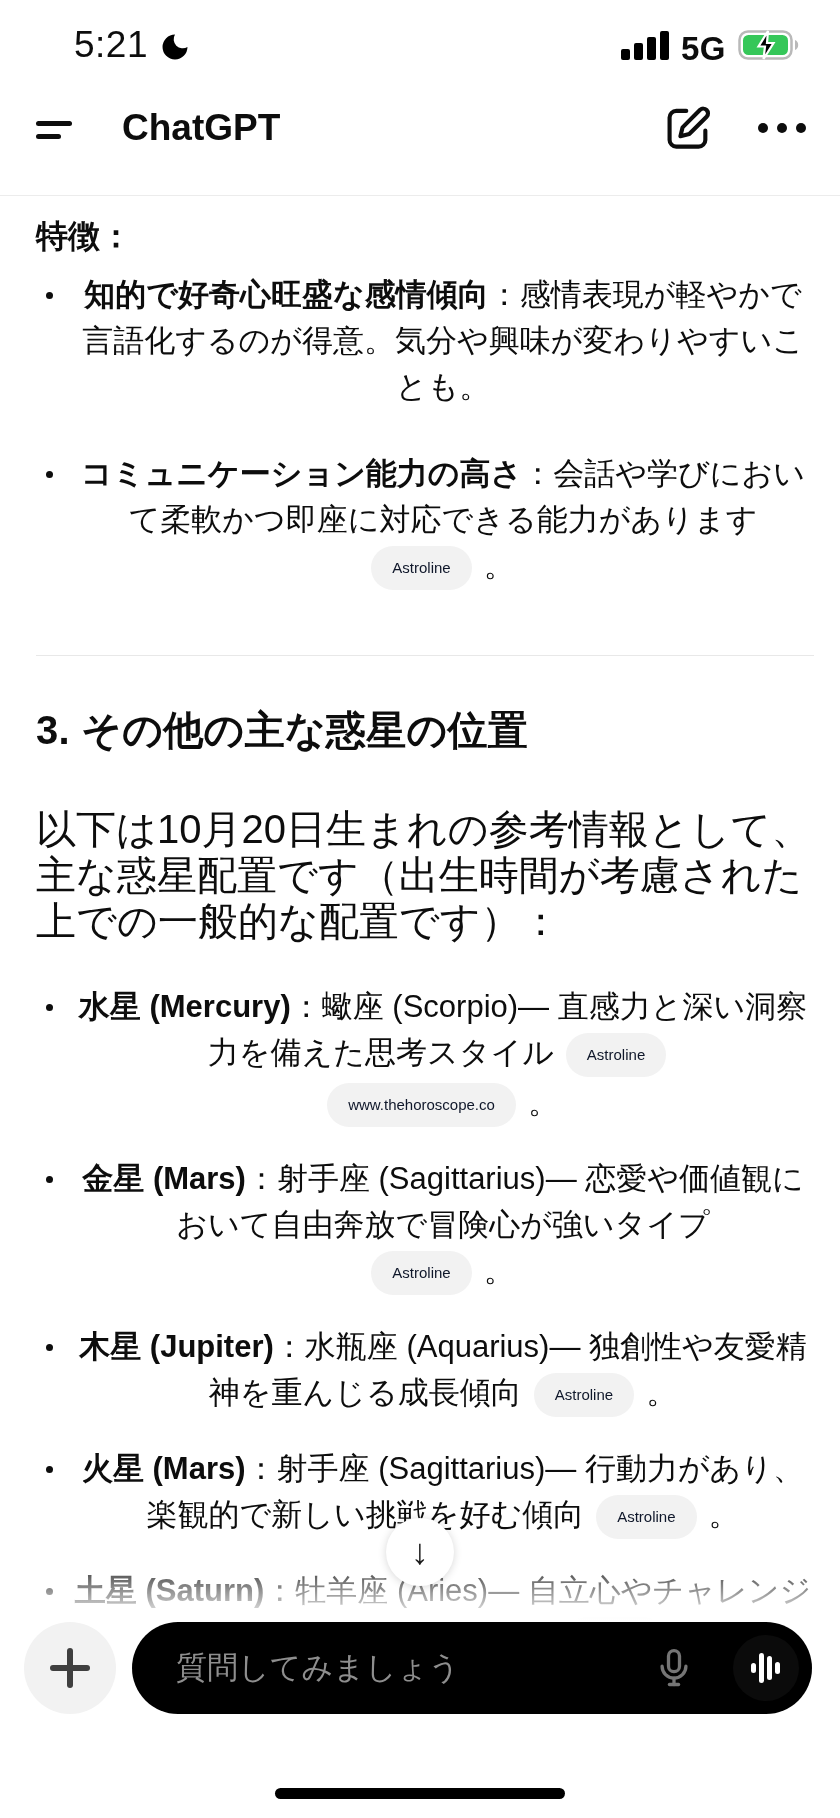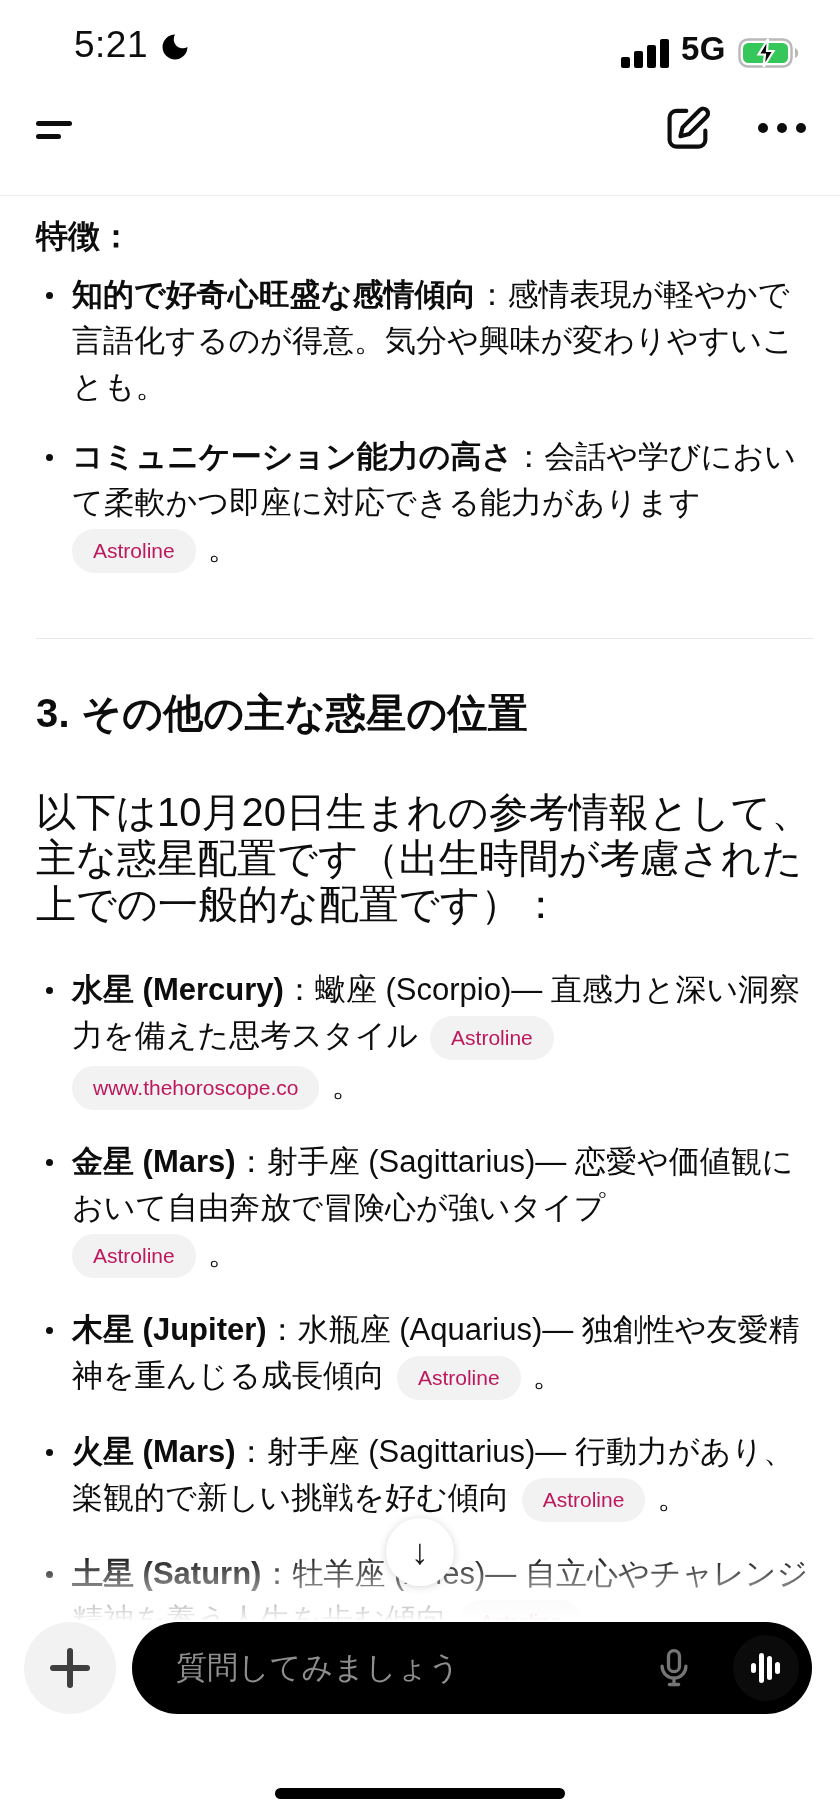--- a/index.html
+++ b/index.html
@@ -5,54 +5,54 @@
   html,body{margin:0;padding:0;background:#fff;}
   body{width:840px;height:1818px;overflow:hidden;
        font-family:"Liberation Sans","DejaVu Sans",sans-serif;color:#0d0d0d;
        -webkit-font-smoothing:antialiased;}
   .screen{position:relative;width:840px;height:1818px;background:#fff;overflow:hidden;}
 
   
   .status-bar{position:absolute;top:0;left:0;right:0;height:92px;}
   .sb-time{position:absolute;left:74px;top:24px;font-size:37px;font-weight:400;letter-spacing:.5px;}
   .sb-moon{position:absolute;left:158px;top:30px;width:34px;height:34px;}
-  .sb-right{position:absolute;right:40px;top:30px;display:flex;align-items:flex-end;gap:12px;}
+  .sb-right{position:absolute;right:40px;top:30px;display:flex;align-items:flex-start;gap:12px;}
   .sb-signal{display:flex;align-items:flex-end;gap:4px;height:30px;}
   .sb-signal i{display:block;width:9px;border-radius:2px;background:#000;}
   .sb-5g{font-size:33px;font-weight:600;letter-spacing:.5px;}
 
   
   .header{position:absolute;top:96px;left:0;right:0;height:66px;background:#fff;}
   .menu-btn{position:absolute;left:30px;top:12px;width:56px;height:44px;display:flex;
             flex-direction:column;justify-content:center;gap:8px;padding-left:6px;box-sizing:border-box;}
   .menu-btn i{display:block;height:5px;border-radius:3px;background:#0d0d0d;}
   .menu-btn i.l1{width:36px;} .menu-btn i.l2{width:25px;}
   .app-title{position:absolute;left:122px;top:8px;font-size:37px;font-weight:600;line-height:48px;}
   .compose-btn{position:absolute;right:126px;top:6px;width:52px;height:52px;color:#0d0d0d;}
   .overflow-btn{position:absolute;right:34px;top:18px;display:flex;gap:9px;align-items:center;height:28px;}
   .overflow-btn i{width:10px;height:10px;border-radius:50%;background:#0d0d0d;display:block;}
   .header-divider{position:absolute;top:195px;left:0;right:0;border-top:1px solid #ececec;}
 
   
   .content{position:absolute;top:196px;left:0;right:0;bottom:0;padding:0 26px 0 36px;overflow:hidden;}
   .features-heading{margin:18px 0 0;font-size:32px;line-height:44px;font-weight:700;}
   ul.blist{margin:14px 0 0;padding:0;list-style:none;}
-  ul.blist li{position:relative;padding-left:36px;font-size:31px;line-height:46px;}
-  ul.blist li + li{margin-top:24px;}
+  ul.blist li{position:relative;padding-left:36px;font-size:31px;line-height:46px;text-align:center;}
+  ul.blist li + li{margin-top:41px;}
   ul.blist li::before{content:"";position:absolute;left:10px;top:20px;width:7px;height:7px;
       border-radius:50%;background:#0d0d0d;}
   b{font-weight:700;}
   .sec-divider{border:none;border-top:1px solid #e8e8e8;margin:62px 0 0;}
   .section-heading{margin:48px 0 0;font-size:40px;line-height:52px;font-weight:700;letter-spacing:.2px;}
   .intro{margin:50px 0 0;font-size:40px;line-height:46px;}
   ul.planets{margin:40px 0 0;}
   ul.planets li + li{margin-top:26px;}
 
   .badge{display:inline-block;height:44px;line-height:44px;padding:0 21px;border-radius:22px;
-         background:#f2f2f2;color:#be185d;font-size:21px;vertical-align:middle;margin:3px 12px 3px 0;}
+         background:#f2f2f2;color:#0f172a;font-size:15px;vertical-align:middle;margin:3px 12px 3px 0;}
   .badge.inline{margin-left:12px;}
 
   
   .scroll-down{position:absolute;left:386px;top:1518px;width:68px;height:68px;border-radius:50%;
       background:#fff;box-shadow:0 1px 8px rgba(0,0,0,.16);display:flex;align-items:center;
       justify-content:center;z-index:6;font-size:36px;font-weight:400;color:#1a1a1a;}
 
   
   .bottom-fade{position:absolute;left:0;right:0;top:1552px;height:70px;z-index:4;pointer-events:none;
       background:linear-gradient(180deg,rgba(255,255,255,0),#fff);}
@@ -92,20 +92,21 @@
         <path d="M30 1 L20.5 16.5 h6.5 L25.5 29 L35.5 13 h-6.5 z" fill="#000" stroke="#fff" stroke-width="2.2"></path>
       </svg>
     </div>
   </div>
 
   <div class="header">
     <div class="menu-btn">
       <i class="l1"></i>
         <i class="l2"></i>
     </div>
+    <div class="app-title">ChatGPT</div>
     <svg class="compose-btn" viewBox="0 0 24 24" fill="none" stroke="currentColor" stroke-width="1.9" stroke-linecap="round" stroke-linejoin="round">
       <path d="M20 13.2v4.3a3.1 3.1 0 0 1-3.1 3.1H6.6a3.1 3.1 0 0 1-3.1-3.1V7.2a3.1 3.1 0 0 1 3.1-3.1h4.6"></path>
       <path d="M17.6 3.6a2.2 2.2 0 0 1 3.1 3.1L12.6 14.8 8.5 15.8l1-4.1z"></path>
     </svg>
     <div class="overflow-btn">
       <i></i>
         <i></i>
         <i></i>
     </div>
   </div>

